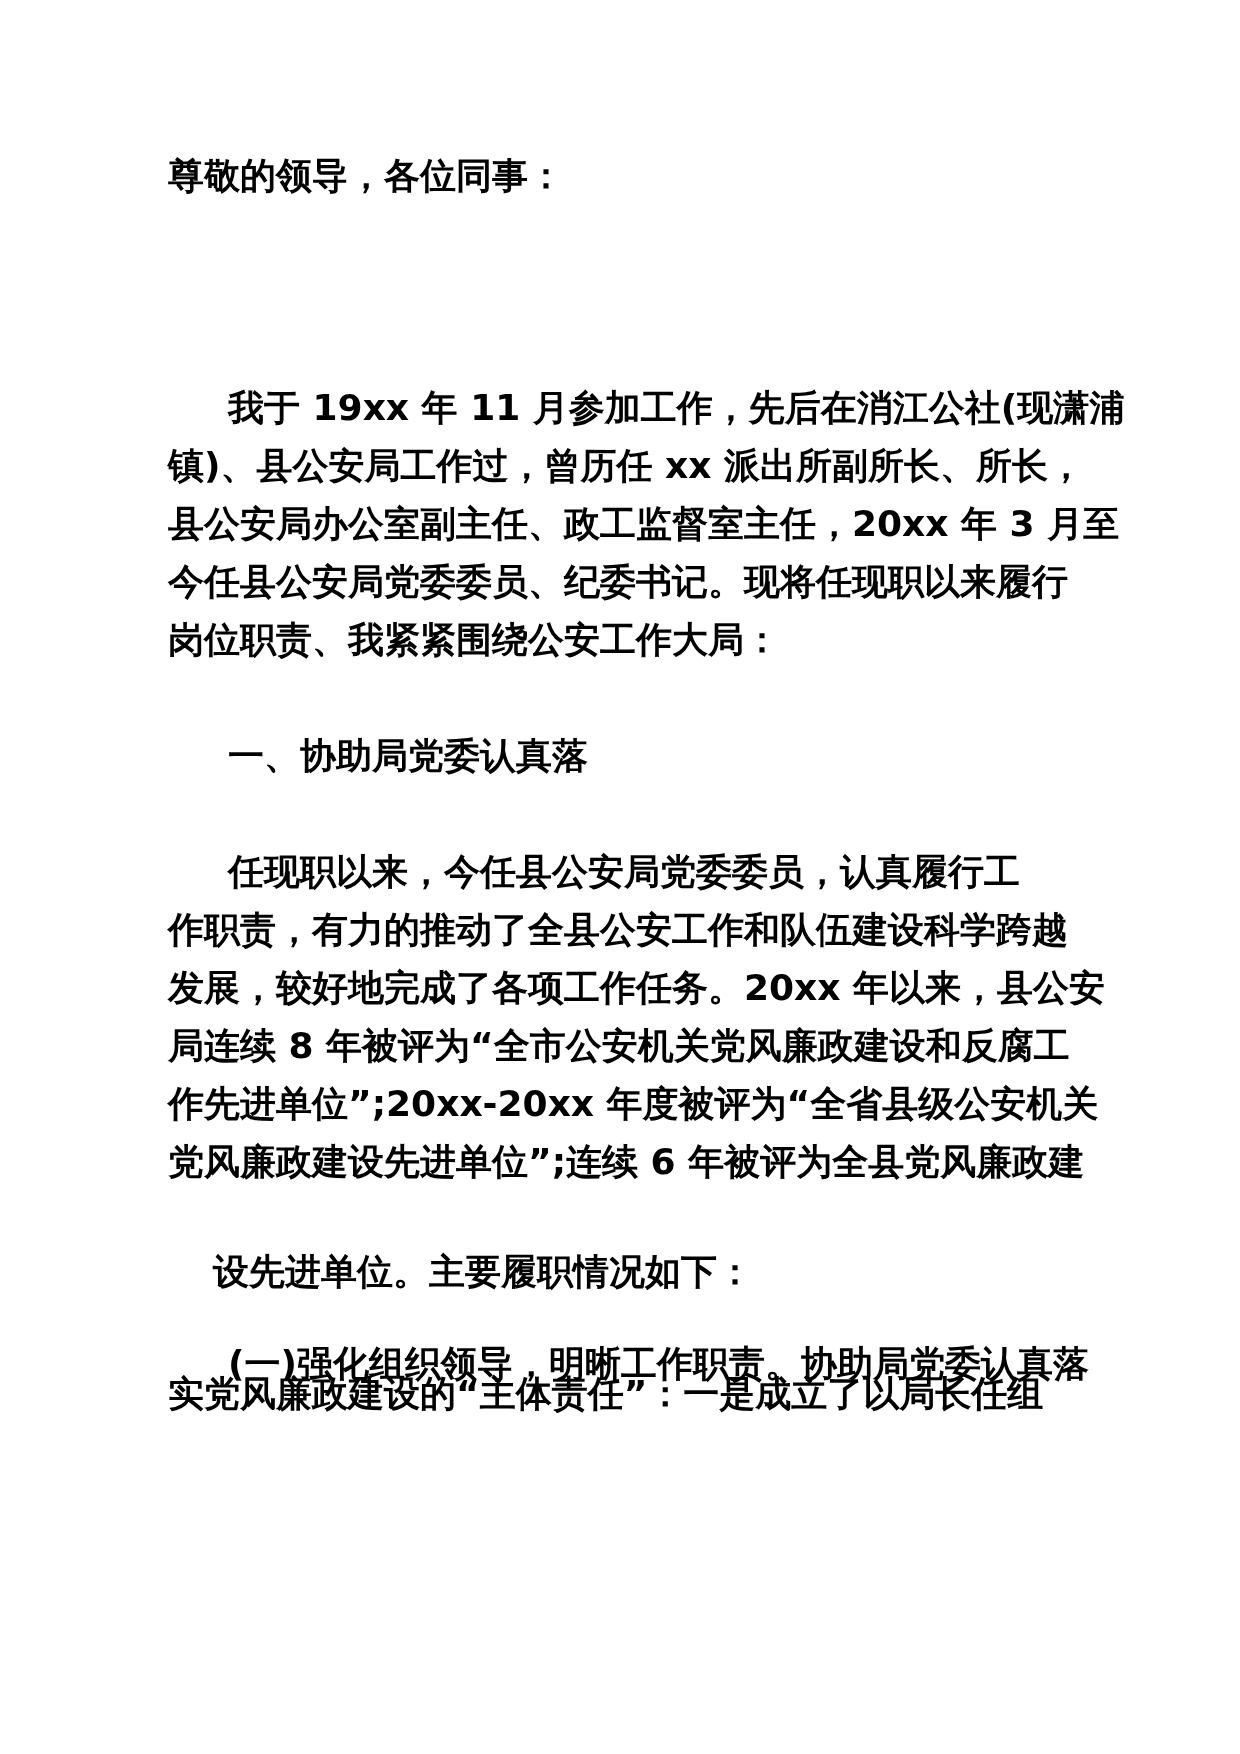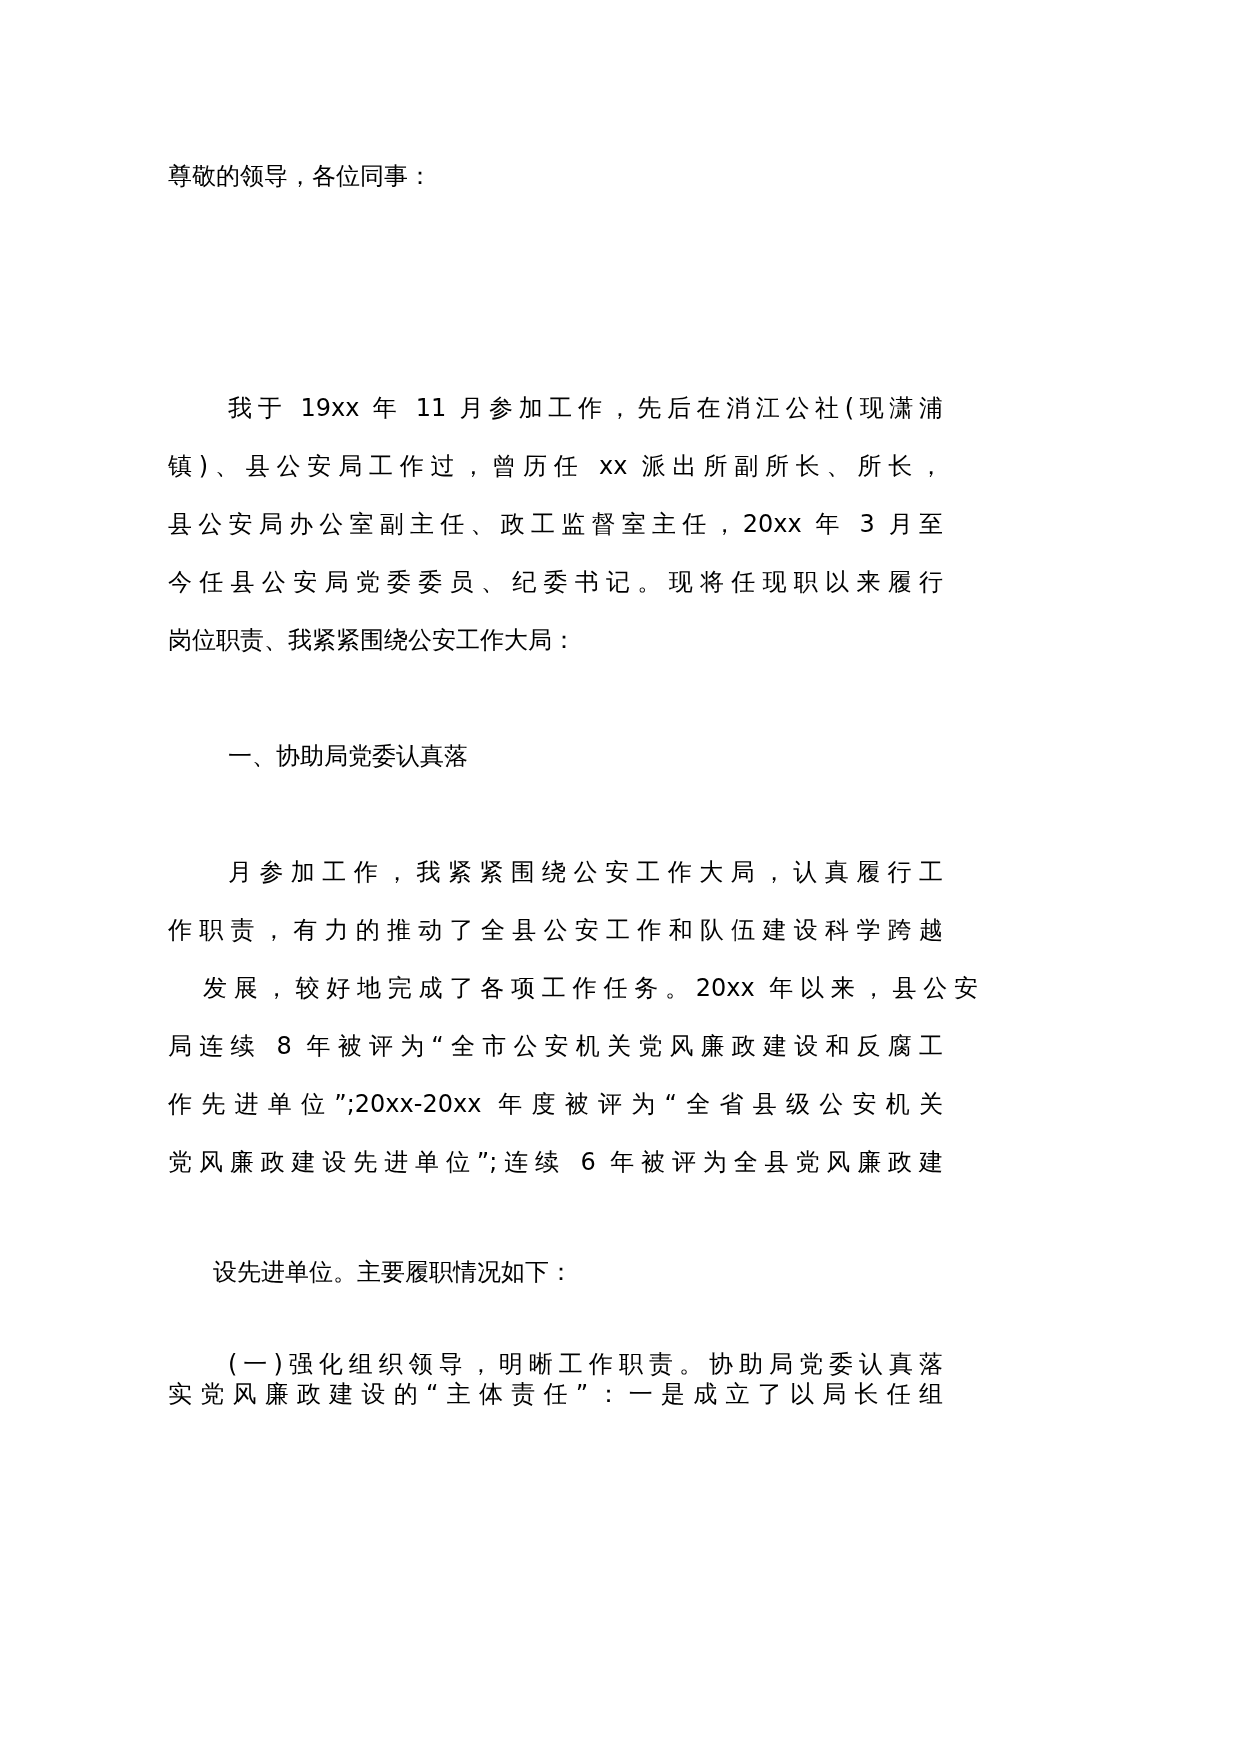--- a/index.html
+++ b/index.html
@@ -20,26 +20,27 @@
       left: 0;
       top: 0;
       width: 1240px;
       height: 1754px;
       background: #ffffff;
     }
     .line {
       position: absolute;
       left: 168px;
       width: 775px;
-      font-size: 24px;
+      font-size: 36px;
       line-height: 36px;
       white-space: nowrap;
       letter-spacing: 0px;
       text-align: justify;
       text-align-last: justify;
+      font-weight: bold;
     }
     .line.last {
       text-align-last: left;
     }
     .line.indent {
       left: 228px;
       width: 715px;
     }
   </style>
 </head>
@@ -56,23 +57,23 @@
     <div class="line" style="top:506px;">县公安局办公室副主任、政工监督室主任，20xx 年 3 月至</div>
     <div class="line" style="top:564px;">今任县公安局党委委员、纪委书记。现将任现职以来履行</div>
     <div class="line last" style="top:622px;">岗位职责、我紧紧围绕公安工作大局：</div>
   </div>
 
   <div>
     <div class="line indent last" style="top:738px;">一、协助局党委认真落</div>
   </div>
 
   <div>
-    <div class="line indent" style="top:854px;">月参加工作，我紧紧围绕公安工作大局，认真履行工</div>
+    <div class="line indent" style="top:854px;">任现职以来，今任县公安局党委委员，认真履行工</div>
     <div class="line" style="top:912px;">作职责，有力的推动了全县公安工作和队伍建设科学跨越</div>
-    <div class="line" style="top:970px;margin-left:35px;">发展，较好地完成了各项工作任务。20xx 年以来，县公安</div>
+    <div class="line" style="top:970px;">发展，较好地完成了各项工作任务。20xx 年以来，县公安</div>
     <div class="line" style="top:1028px;">局连续 8 年被评为“全市公安机关党风廉政建设和反腐工</div>
     <div class="line" style="top:1086px;">作先进单位”;20xx-20xx 年度被评为“全省县级公安机关</div>
     <div class="line" style="top:1144px;">党风廉政建设先进单位”;连续 6 年被评为全县党风廉政建</div>
     <div class="line last" style="top:1254px;margin-left:45px;">设先进单位。主要履职情况如下：</div>
   </div>
 
   <div>
     <div class="line indent" style="top:1318px;margin-top:28px;">(一)强化组织领导，明晰工作职责。协助局党委认真落</div>
     <div class="line" style="top:1376px;">实党风廉政建设的“主体责任”：一是成立了以局长任组</div>
   </div>

